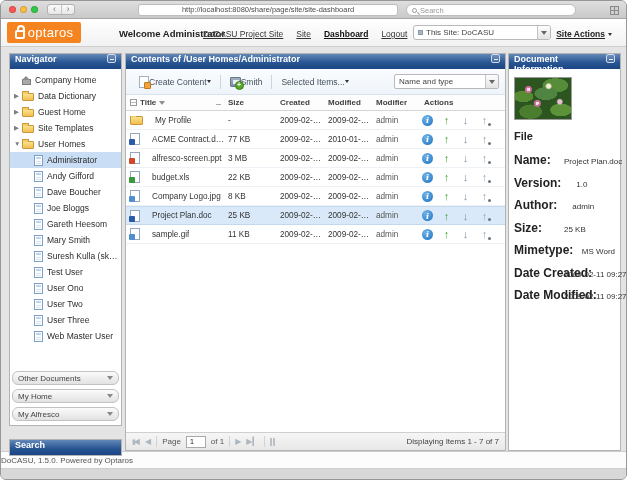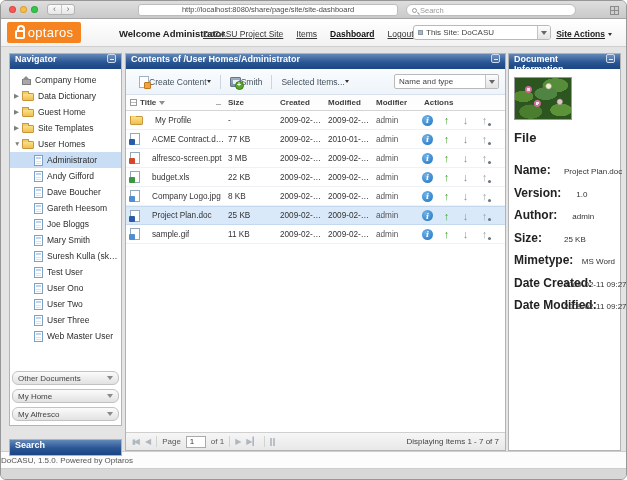--- a/index.html
+++ b/index.html
@@ -134,21 +134,21 @@
  radial-gradient(circle at 24% 28%, #f3dce8 0 1.5px, #d46a9e 1.5px 3px, transparent 4px),
  radial-gradient(circle at 60% 20%, #f5ead2 0 2px, transparent 3.5px),
  radial-gradient(circle at 40% 62%, #f3ecd8 0 1.5px, #cf6f9f 1.5px 3px, transparent 4px),
  radial-gradient(circle at 80% 58%, #e8c1d4 0 2px, transparent 3.5px),
  radial-gradient(ellipse 14px 8px at 15% 45%, #578b31 0 70%, transparent 72%),
  radial-gradient(ellipse 16px 9px at 55% 38%, #4f8442 0 70%, transparent 72%),
  radial-gradient(ellipse 15px 9px at 82% 78%, #5d9338 0 70%, transparent 72%),
  radial-gradient(ellipse 16px 10px at 28% 82%, #4a7d2e 0 70%, transparent 72%),
  radial-gradient(ellipse 18px 10px at 72% 18%, #568c3a 0 70%, transparent 72%),
  #2c5520}
-.docsection{font-weight:bold;font-size:13px;margin-bottom:18px;color:#222}
+.docsection{font-weight:bold;font-size:11px;margin-bottom:11px;color:#222}
 .info-row{display:flex;margin-bottom:8.5px;align-items:baseline}
 .info-label{font-weight:bold;font-size:12px;color:#222;min-width:50px;padding-right:15px;white-space:nowrap}
 .info-value{font-size:8px;color:#333;white-space:nowrap}
 
 
 .appfooter{height:18px;background:#fcfcfc;border-top:1px solid #cdcdcd;border-bottom:1px solid #cdcdcd;text-align:left;line-height:17px;font-size:8px;color:#555}
 .bottomstrip{height:11px;background:#d8d8d8}
 </style>
 </head>
 <body>
@@ -174,21 +174,21 @@
   </div>
 
   <div class="apphdr">
     <div class="logo">
       <span class="lock"></span>
       <span class="logo-text">optaros</span>
     </div>
     <div class="welcome">Welcome Administrator</div>
     <div class="hlinks">
         <span class="hlink">DoCASU Project Site</span>
-        <span class="hlink">Items</span>
+        <span class="hlink">Site</span>
         <span class="hlink bold">Dashboard</span>
         <span class="hlink">Logout</span>
       </div>
     <div class="siteselect">
       <span class="site-ico"></span>
       <span class="siteselect-text">This Site: DoCASU</span>
       <span class="dd-btn">
           <span class="caret"></span>
         </span>
     </div>
@@ -244,26 +244,26 @@
               <span class="tree-label">Andy Gifford</span>
             </div>
             <div class="tree-item child">
               <span class="tree-arrow"></span>
               <span class="tree-icon ti-user-home"></span>
               <span class="tree-label">Dave Boucher</span>
             </div>
             <div class="tree-item child">
               <span class="tree-arrow"></span>
               <span class="tree-icon ti-user-home"></span>
+              <span class="tree-label">Joe Bloggs</span>
+            </div>
+            <div class="tree-item child">
+              <span class="tree-arrow"></span>
+              <span class="tree-icon ti-user-home"></span>
               <span class="tree-label">Gareth Heesom</span>
-            </div>
-            <div class="tree-item child">
-              <span class="tree-arrow"></span>
-              <span class="tree-icon ti-user-home"></span>
-              <span class="tree-label">Joe Bloggs</span>
             </div>
             <div class="tree-item child">
               <span class="tree-arrow"></span>
               <span class="tree-icon ti-user-home"></span>
               <span class="tree-label">Mary Smith</span>
             </div>
             <div class="tree-item child">
               <span class="tree-arrow"></span>
               <span class="tree-icon ti-user-home"></span>
               <span class="tree-label">Suresh Kulla (skulla)</span>

